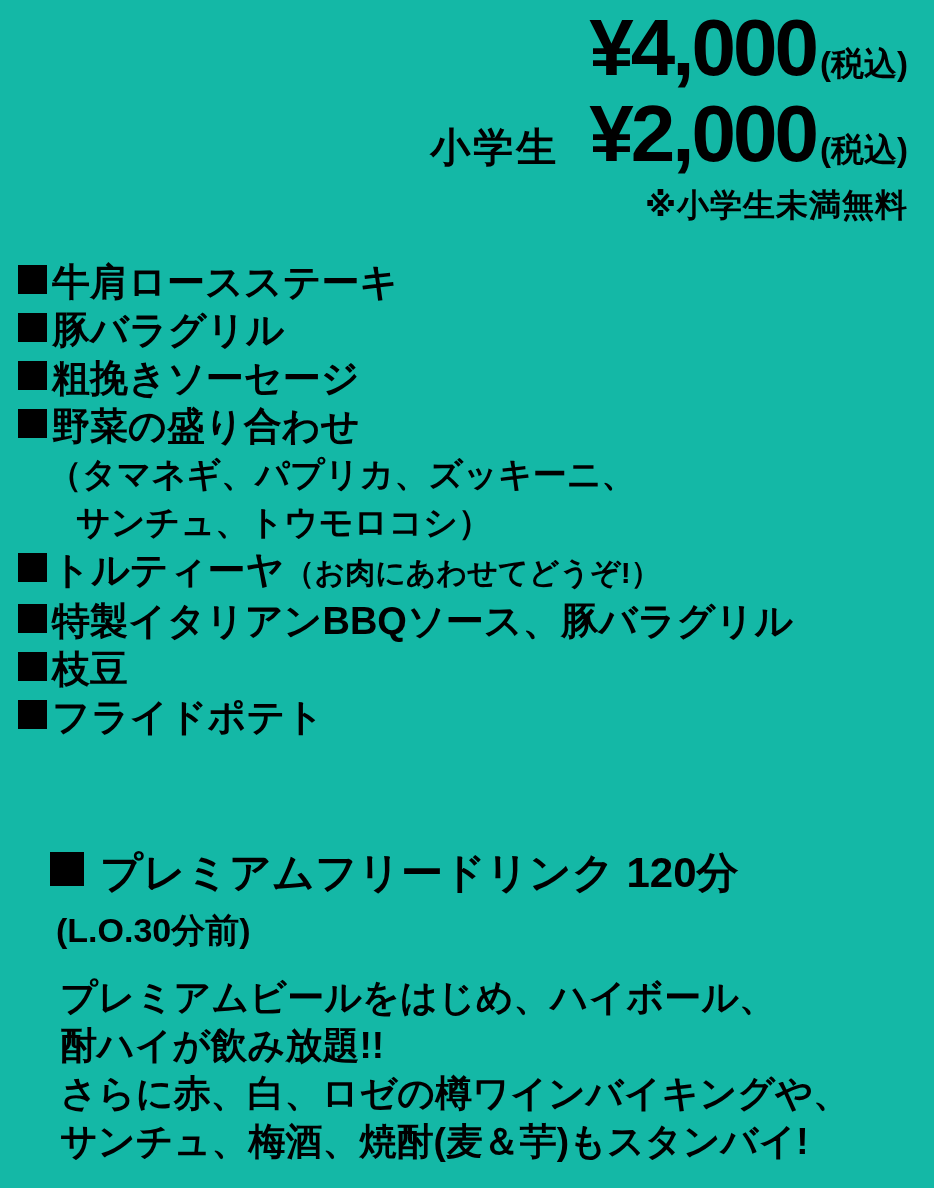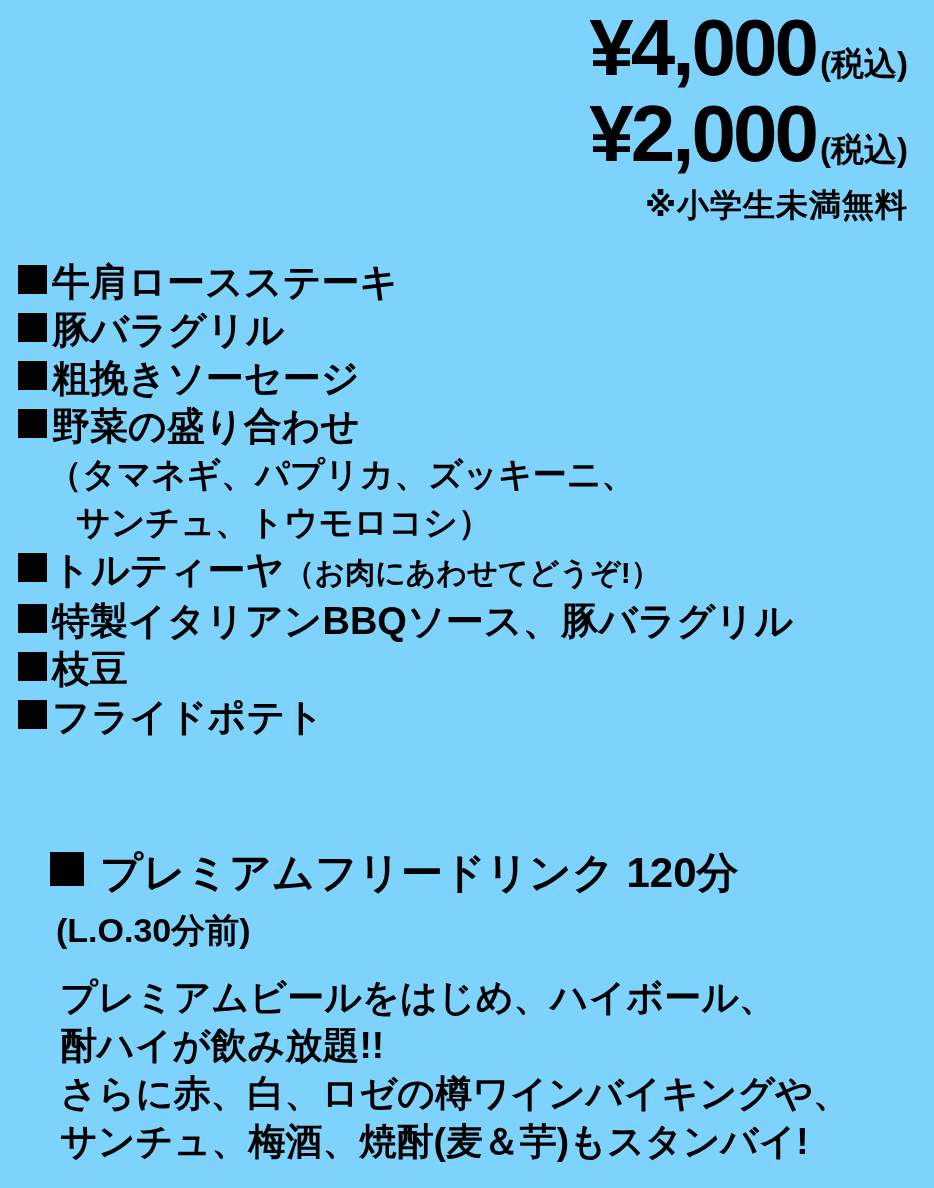--- a/index.html
+++ b/index.html
@@ -2,21 +2,21 @@
 <html><head>
 <meta charset="utf-8">
 <style>
   * { margin: 0; padding: 0; box-sizing: border-box; }
   html, body { background: #e9e9e9; }
   .page {
     position: relative;
     width: 934px;
     height: 1188px;
     margin: 0 auto;
-    background: #7dd3fc;
+    background: #14b8a6;
     color: #000000;
     font-family: "Liberation Sans", "DejaVu Sans", sans-serif;
     font-weight: bold;
     overflow: hidden;
   }
 
   
   .price-block {
     position: absolute;
     top: 6px;
@@ -112,20 +112,21 @@
 <body>
 
 <div class="page">
 
   <div class="price-block">
     <div class="price-row adult">
       <span class="price-amount">¥4,000</span>
         <span class="price-tax">(税込)</span>
     </div>
     <div class="price-row child">
+      <span class="child-label">小学生</span>
         <span class="price-amount">¥2,000</span>
         <span class="price-tax">(税込)</span>
     </div>
     <div class="price-note">※小学生未満無料</div>
   </div>
 
   <div class="menu">
     <div class="item">
       <span class="bullet"></span><span>牛肩ロースステーキ</span>
     </div>

